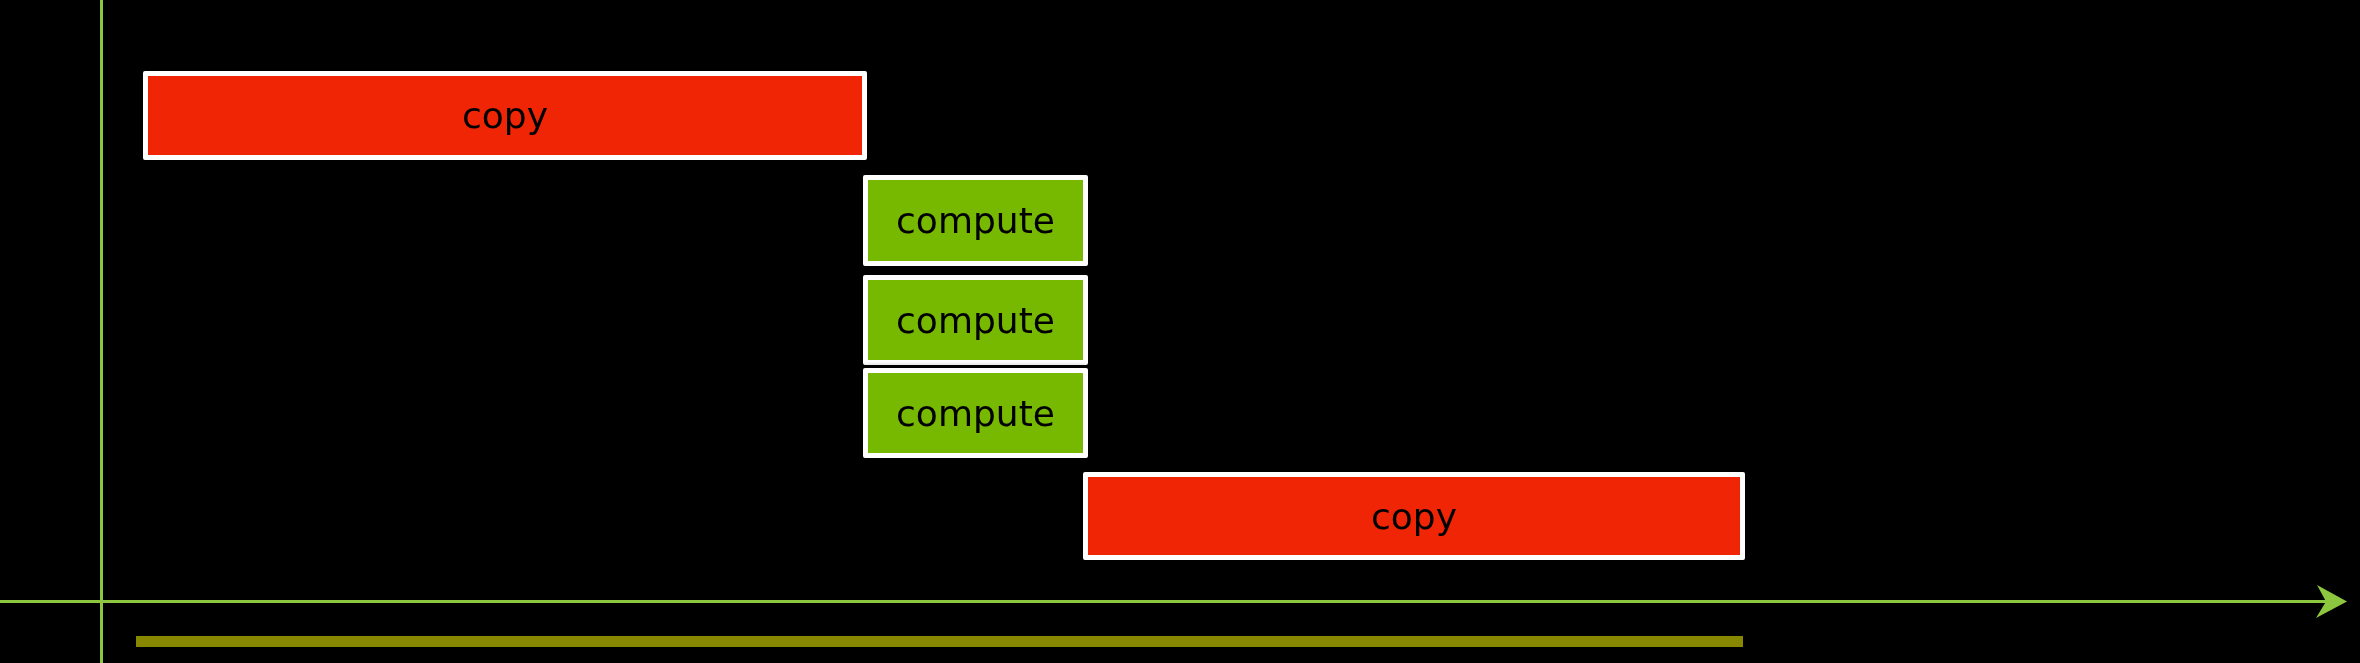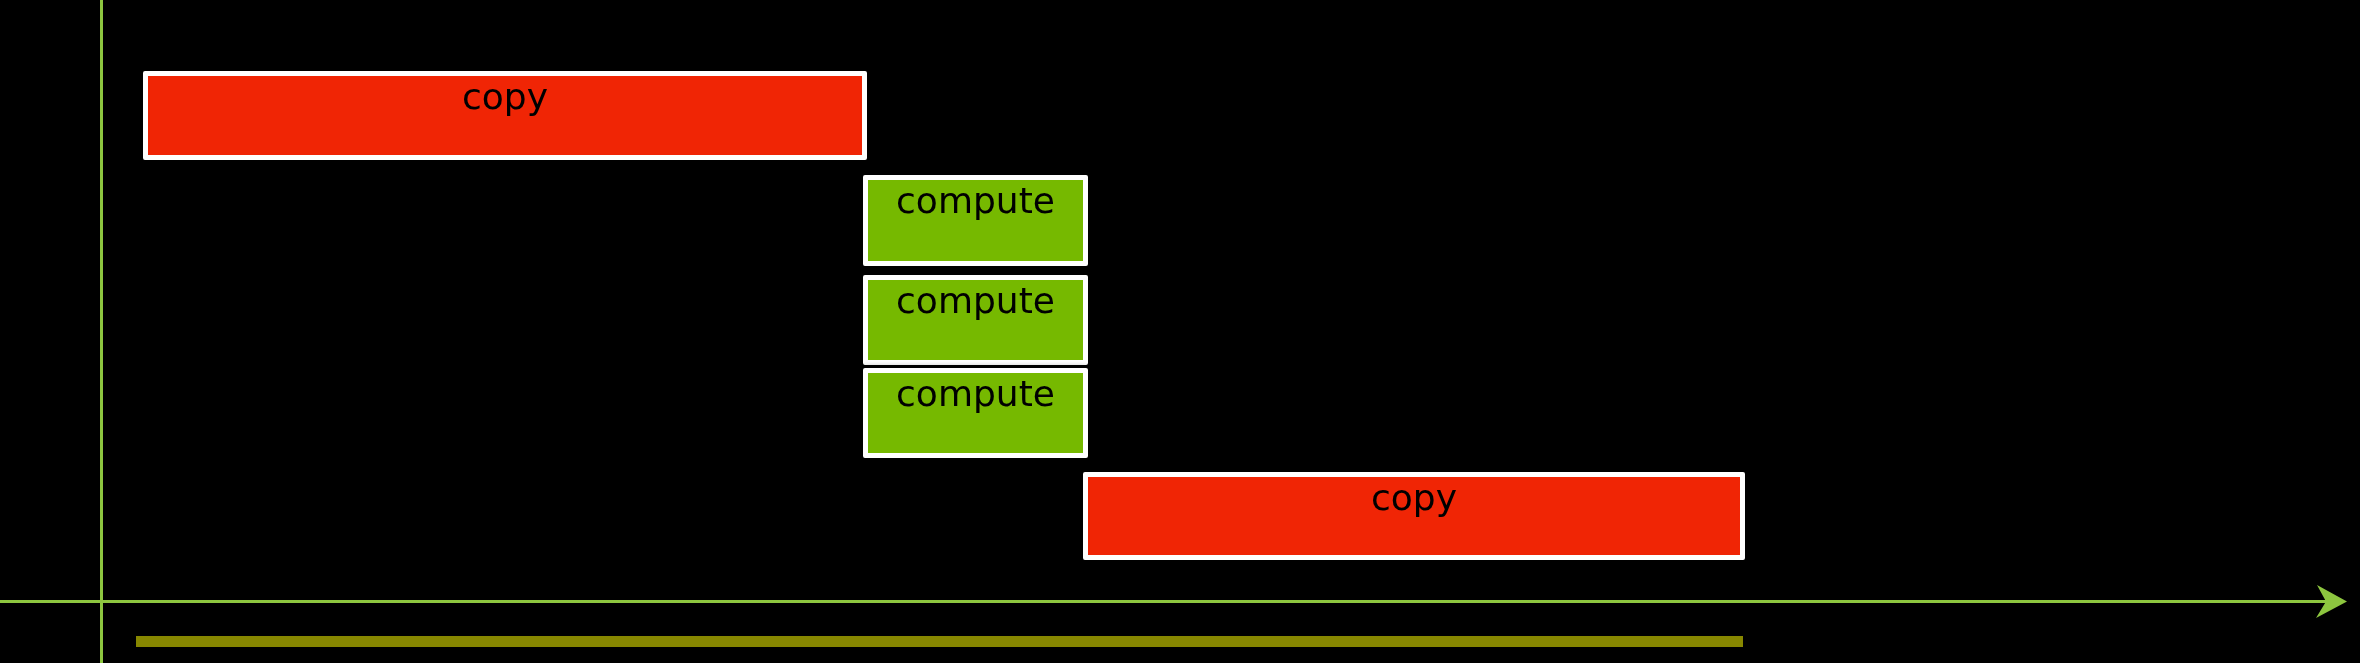--- a/index.html
+++ b/index.html
@@ -37,20 +37,21 @@
     top: 585px;
     width: 31px;
     height: 33px;
   }
   .task {
     position: absolute;
     box-sizing: border-box;
     border: 5px solid #ffffff;
     border-radius: 2px;
     display: flex;
+    align-items: center;
     justify-content: center;
     color: #000000;
     font-size: 36px;
     font-weight: 500;
     box-shadow: 0 0 6px rgba(0,0,0,0.6);
   }
   #total-time-bar {
     position: absolute;
     background: #878700;
   }

